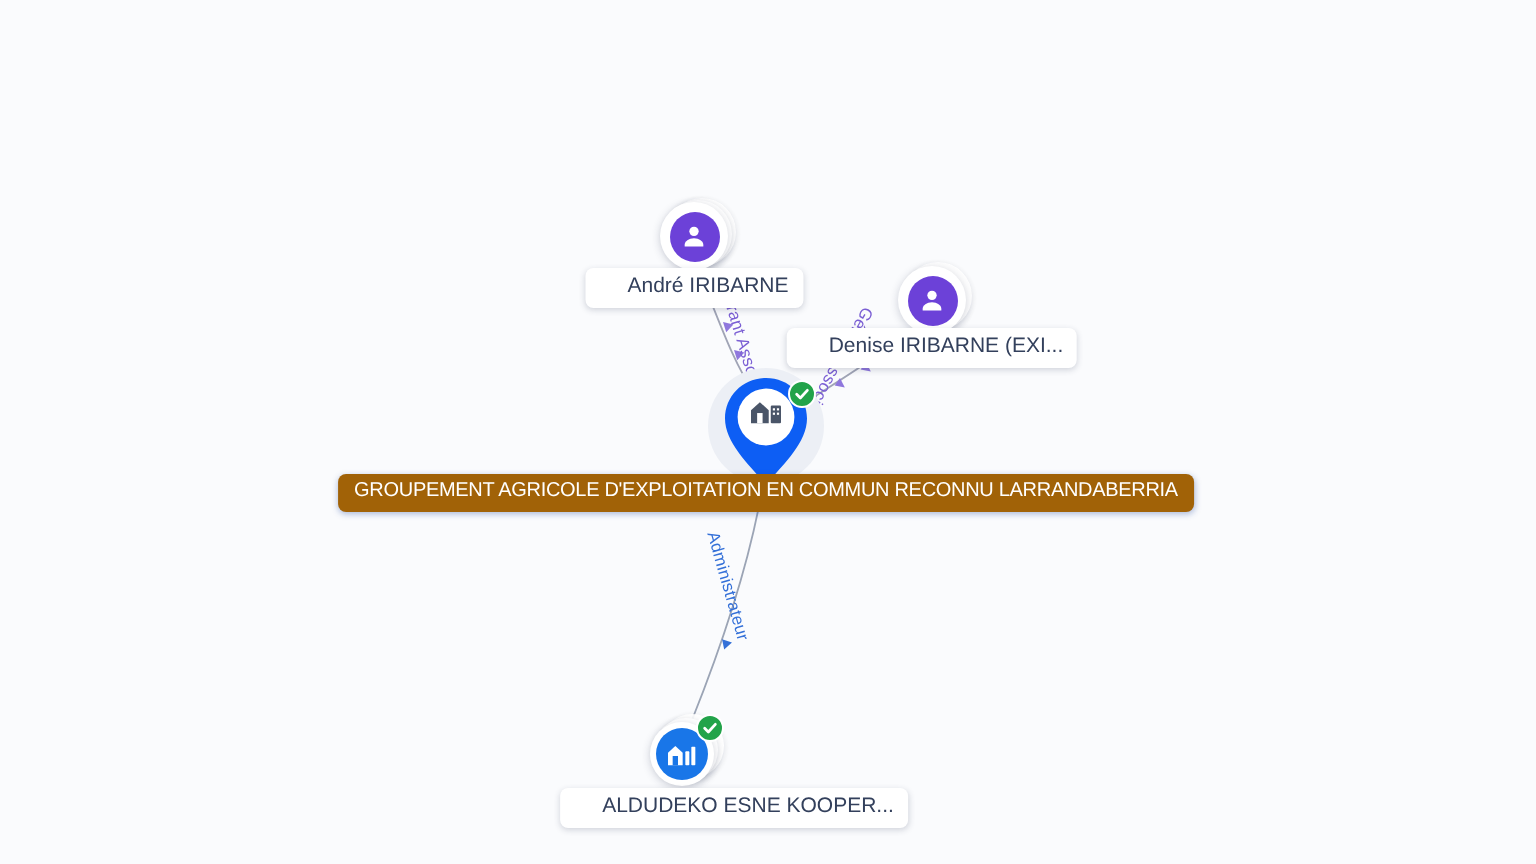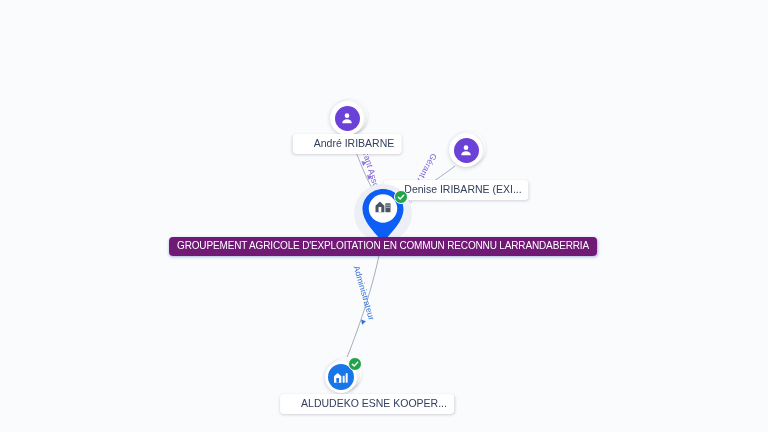--- a/index.html
+++ b/index.html
@@ -146,21 +146,21 @@
     background: #ffffff;
     color: #33405c;
     font-size: 10.5px;
     line-height: 1;
     padding: 4px 7px 5px 21px;
     border-radius: 4px;
     box-shadow: 0 1px 3px rgba(40,50,80,0.20);
   }
 
   .node-label.selected {
-    background: #701a75;
+    background: #a16207;
     color: #ffffff;
     font-size: 10px;
     letter-spacing: -0.15px;
     padding: 4px 8px 5px 8px;
     border-radius: 4px;
     box-shadow: 0 1px 3px rgba(20,60,150,0.35);
   }
 
   
   .edge-label {
@@ -230,21 +230,21 @@
       <div class="person-avatar">
         <div class="disc">
           <svg width="14" height="14" viewBox="0 0 24 24" fill="#ffffff">
             <circle cx="12" cy="8" r="4"></circle>
             <path d="M12 14c-4.4 0-8 2.6-8 5.6V21h16v-1.4c0-3-3.6-5.6-8-5.6z"></path>
           </svg>
         </div>
       </div>
     </div>
   </div>
-  <div class="node-label" style="left:456px; top:164px;margin-top:16px;">Denise IRIBARNE (EXI...</div>
+  <div class="node-label" style="left:466px; top:164px;">Denise IRIBARNE (EXI...</div>
 
   <div class="node" style="left:383px; top:213px;">
     <div class="pin-halo"></div>
     <div class="node-stack" style="margin-top:2px;">
       <div class="pin-wrap">
         <svg class="pin-svg" width="46" height="56" viewBox="0 0 46 56">
           <path d="M23 2 C11.5 2 2.5 11 2.5 22.3 C2.5 34 14 45 21.2 53.2
                    C22.2 54.3 23.8 54.3 24.8 53.2 C32 45 43.5 34 43.5 22.3
                    C43.5 11 34.5 2 23 2 Z" fill="#0d5ef4"></path>
           <circle cx="23" cy="21.5" r="14.2" fill="#ffffff"></circle>

